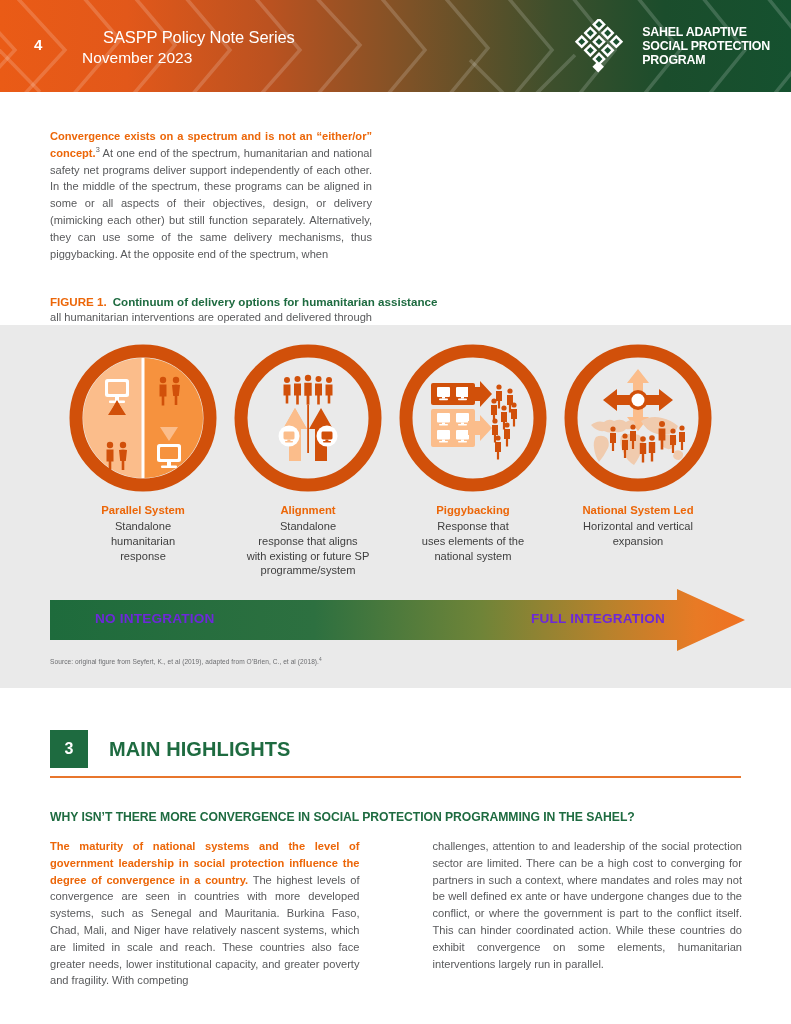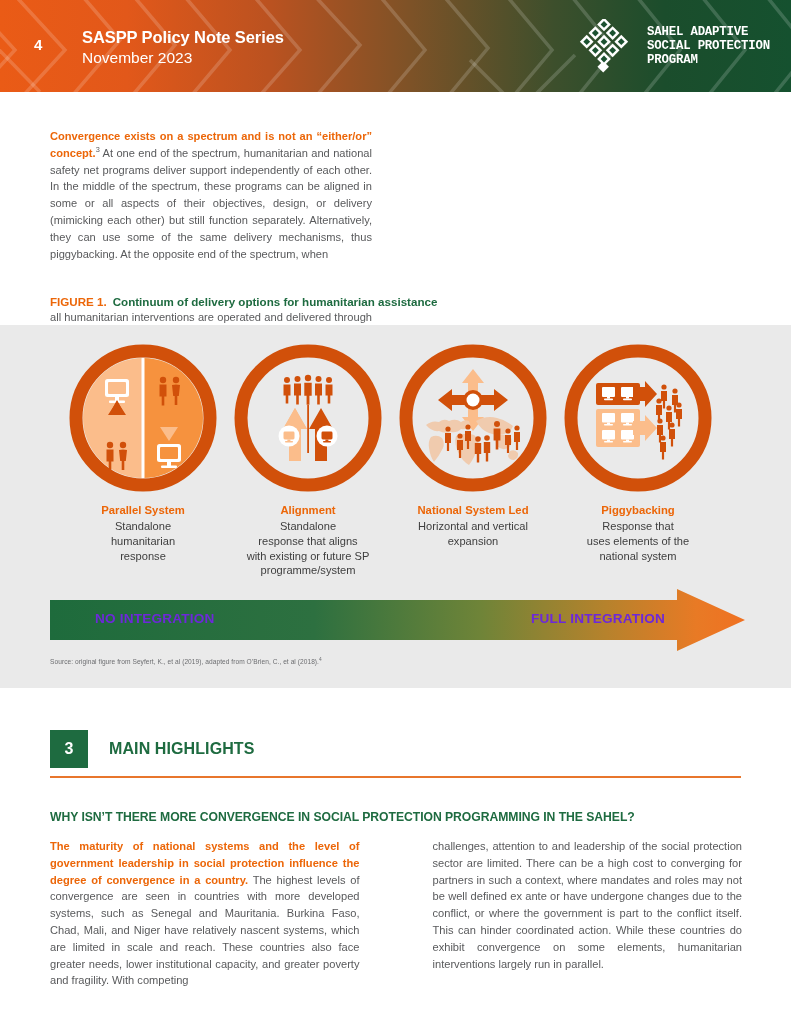--- a/index.html
+++ b/index.html
@@ -32,37 +32,37 @@
     font-weight: bold;
     letter-spacing: 0px;
   }
   .header-titles {
     position: absolute;
     left: 82px; top: 27px;
     color: #ffffff;
   }
   .header-title-main {
     font-size: 16.5px;
-    font-weight: bold;
+    font-weight: normal;
     letter-spacing: -0.1px;
     line-height: 20px;
+    margin-left: 21px;
   }
   .header-title-sub {
     font-size: 15.5px;
     font-weight: 400;
     line-height: 20px;
     margin-top: 1px;
   }
   .logo-wrap {
     position: absolute;
     right: 21px; top: 19px;
     display: flex;
     align-items: center;
     gap: 16px;
-    font-family: Liberation Mono, monospace;
   }
   .logo-mark { width: 54px; height: 54px; flex: 0 0 auto; }
   .logo-text {
     color: #ffffff;
     font-size: 12.4px;
     font-weight: bold;
     line-height: 14.2px;
     letter-spacing: -0.2px;
     white-space: pre-line;
   }
@@ -166,21 +166,21 @@
     width: 38px; height: 38px;
     background: #1e6b40;
     color: #ffffff;
     font-size: 16px;
     font-weight: bold;
     display: flex; align-items: center; justify-content: center;
   }
   .section-title {
     margin-left: 21px;
     color: #1e6b40;
-    font-size: 16px;
+    font-size: 20px;
     font-weight: bold;
     letter-spacing: 0.1px;
   }
   .section-rule {
     position: absolute;
     left: 50px; top: 776px;
     width: 691px; height: 2px;
     background: #e8762c;
   }
   .question-head {
@@ -379,20 +379,81 @@
 response that aligns
 with existing or future SP
 programme/system</div>
         </div>
       </div>
 
       <div class="circle-item">
         <svg class="circle-svg" viewBox="0 0 150 150">
           <circle cx="75" cy="75" r="67" fill="none" stroke="#d1500a" stroke-width="13"></circle>
 
+          <rect x="33" y="40" width="44" height="22" rx="2" fill="#d1500a"></rect>
+          <g fill="#ffffff">
+            <rect x="39" y="44" width="13" height="10" rx="1"></rect>
+            <rect x="44" y="54" width="3" height="1.6"></rect>
+            <rect x="41" y="55.6" width="9" height="1.6" rx="0.8"></rect>
+            <rect x="58" y="44" width="13" height="10" rx="1"></rect>
+            <rect x="63" y="54" width="3" height="1.6"></rect>
+            <rect x="60" y="55.6" width="9" height="1.6" rx="0.8"></rect>
+          </g>
+
+          <path d="M70,44 h12 v-6 l12,13 l-12,13 v-6 h-12 Z" fill="#d1500a"></path>
+
+          <rect x="33" y="66" width="44" height="38" rx="2" fill="#fbbd8b"></rect>
+          <g fill="#ffffff">
+            <rect x="39" y="70" width="13" height="9.5" rx="1"></rect>
+            <rect x="44" y="79.5" width="3" height="1.5"></rect>
+            <rect x="41" y="81" width="9" height="1.5" rx="0.7"></rect>
+            <rect x="58" y="70" width="13" height="9.5" rx="1"></rect>
+            <rect x="63" y="79.5" width="3" height="1.5"></rect>
+            <rect x="60" y="81" width="9" height="1.5" rx="0.7"></rect>
+            <rect x="39" y="87" width="13" height="9.5" rx="1"></rect>
+            <rect x="44" y="96.5" width="3" height="1.5"></rect>
+            <rect x="41" y="98" width="9" height="1.5" rx="0.7"></rect>
+            <rect x="58" y="87" width="13" height="9.5" rx="1"></rect>
+            <rect x="63" y="96.5" width="3" height="1.5"></rect>
+            <rect x="60" y="98" width="9" height="1.5" rx="0.7"></rect>
+          </g>
+
+          <path d="M70,78 h12 v-6 l12,13 l-12,13 v-6 h-12 Z" fill="#fbbd8b"></path>
+
+          <g fill="#d1500a">
+            <circle cx="101" cy="44" r="2.6"></circle>
+              <path d="M98,48 h6 v10 h-1.9 v7.5 h-2.2 v-7.5 h-1.9 Z"></path>
+            <circle cx="112" cy="48" r="2.6"></circle>
+              <path d="M109,52 h6 v10 h-1.9 v7.5 h-2.2 v-7.5 h-1.9 Z"></path>
+            <circle cx="96" cy="58" r="2.6"></circle>
+              <path d="M93,62 h6 v10 h-1.9 v7.5 h-2.2 v-7.5 h-1.9 Z"></path>
+            <circle cx="106" cy="65" r="2.6"></circle>
+              <path d="M103,69 h6 v10 h-1.9 v7.5 h-2.2 v-7.5 h-1.9 Z"></path>
+            <circle cx="116" cy="62" r="2.6"></circle>
+              <path d="M113,66 h6 v10 h-1.9 v7.5 h-2.2 v-7.5 h-1.9 Z"></path>
+            <circle cx="97" cy="78" r="2.6"></circle>
+              <path d="M94,82 h6 v10 h-1.9 v7.5 h-2.2 v-7.5 h-1.9 Z"></path>
+            <circle cx="109" cy="82" r="2.6"></circle>
+              <path d="M106,86 h6 v10 h-1.9 v7.5 h-2.2 v-7.5 h-1.9 Z"></path>
+            <circle cx="100" cy="95" r="2.6"></circle>
+              <path d="M97,99 h6 v10 h-1.9 v7.5 h-2.2 v-7.5 h-1.9 Z"></path>
+          </g>
+        </svg>
+        <div class="circle-caption">
+          <div class="circle-name">Piggybacking</div>
+          <div class="circle-desc" style="white-space:pre-line">Response that
+uses elements of the
+national system</div>
+        </div>
+      </div>
+
+      <div class="circle-item">
+        <svg class="circle-svg" viewBox="0 0 150 150">
+          <circle cx="75" cy="75" r="67" fill="none" stroke="#d1500a" stroke-width="13"></circle>
+
           <path d="M75,26 l11,14 h-6 v30 h-10 v-30 h-6 Z" fill="#fbbd8b"></path>
           <path d="M75,88 l11,-14 h-6 v-16 h-10 v16 h-6 Z" fill="#fbbd8b"></path>
 
           <path d="M40,57 l14,-11 v6 h28 v10 h-28 v6 Z" fill="#d1500a"></path>
           <path d="M110,57 l-14,-11 v6 h-28 v10 h28 v6 Z" fill="#d1500a"></path>
 
           <circle cx="75" cy="57" r="10" fill="#d1500a"></circle>
           <circle cx="75" cy="57" r="6.5" fill="#ffffff"></circle>
 
           <g fill="#f0cbae">
@@ -422,81 +483,20 @@
             <circle cx="119" cy="85" r="2.6"></circle>
               <path d="M116,89 h6 v10 h-1.9 v8 h-2.2 v-8 h-1.9 Z"></path>
           </g>
         </svg>
         <div class="circle-caption">
           <div class="circle-name">National System Led</div>
           <div class="circle-desc" style="white-space:pre-line">Horizontal and vertical
 expansion</div>
         </div>
       </div>
-
-      <div class="circle-item">
-        <svg class="circle-svg" viewBox="0 0 150 150">
-          <circle cx="75" cy="75" r="67" fill="none" stroke="#d1500a" stroke-width="13"></circle>
-
-          <rect x="33" y="40" width="44" height="22" rx="2" fill="#d1500a"></rect>
-          <g fill="#ffffff">
-            <rect x="39" y="44" width="13" height="10" rx="1"></rect>
-            <rect x="44" y="54" width="3" height="1.6"></rect>
-            <rect x="41" y="55.6" width="9" height="1.6" rx="0.8"></rect>
-            <rect x="58" y="44" width="13" height="10" rx="1"></rect>
-            <rect x="63" y="54" width="3" height="1.6"></rect>
-            <rect x="60" y="55.6" width="9" height="1.6" rx="0.8"></rect>
-          </g>
-
-          <path d="M70,44 h12 v-6 l12,13 l-12,13 v-6 h-12 Z" fill="#d1500a"></path>
-
-          <rect x="33" y="66" width="44" height="38" rx="2" fill="#fbbd8b"></rect>
-          <g fill="#ffffff">
-            <rect x="39" y="70" width="13" height="9.5" rx="1"></rect>
-            <rect x="44" y="79.5" width="3" height="1.5"></rect>
-            <rect x="41" y="81" width="9" height="1.5" rx="0.7"></rect>
-            <rect x="58" y="70" width="13" height="9.5" rx="1"></rect>
-            <rect x="63" y="79.5" width="3" height="1.5"></rect>
-            <rect x="60" y="81" width="9" height="1.5" rx="0.7"></rect>
-            <rect x="39" y="87" width="13" height="9.5" rx="1"></rect>
-            <rect x="44" y="96.5" width="3" height="1.5"></rect>
-            <rect x="41" y="98" width="9" height="1.5" rx="0.7"></rect>
-            <rect x="58" y="87" width="13" height="9.5" rx="1"></rect>
-            <rect x="63" y="96.5" width="3" height="1.5"></rect>
-            <rect x="60" y="98" width="9" height="1.5" rx="0.7"></rect>
-          </g>
-
-          <path d="M70,78 h12 v-6 l12,13 l-12,13 v-6 h-12 Z" fill="#fbbd8b"></path>
-
-          <g fill="#d1500a">
-            <circle cx="101" cy="44" r="2.6"></circle>
-              <path d="M98,48 h6 v10 h-1.9 v7.5 h-2.2 v-7.5 h-1.9 Z"></path>
-            <circle cx="112" cy="48" r="2.6"></circle>
-              <path d="M109,52 h6 v10 h-1.9 v7.5 h-2.2 v-7.5 h-1.9 Z"></path>
-            <circle cx="96" cy="58" r="2.6"></circle>
-              <path d="M93,62 h6 v10 h-1.9 v7.5 h-2.2 v-7.5 h-1.9 Z"></path>
-            <circle cx="106" cy="65" r="2.6"></circle>
-              <path d="M103,69 h6 v10 h-1.9 v7.5 h-2.2 v-7.5 h-1.9 Z"></path>
-            <circle cx="116" cy="62" r="2.6"></circle>
-              <path d="M113,66 h6 v10 h-1.9 v7.5 h-2.2 v-7.5 h-1.9 Z"></path>
-            <circle cx="97" cy="78" r="2.6"></circle>
-              <path d="M94,82 h6 v10 h-1.9 v7.5 h-2.2 v-7.5 h-1.9 Z"></path>
-            <circle cx="109" cy="82" r="2.6"></circle>
-              <path d="M106,86 h6 v10 h-1.9 v7.5 h-2.2 v-7.5 h-1.9 Z"></path>
-            <circle cx="100" cy="95" r="2.6"></circle>
-              <path d="M97,99 h6 v10 h-1.9 v7.5 h-2.2 v-7.5 h-1.9 Z"></path>
-          </g>
-        </svg>
-        <div class="circle-caption">
-          <div class="circle-name">Piggybacking</div>
-          <div class="circle-desc" style="white-space:pre-line">Response that
-uses elements of the
-national system</div>
-        </div>
-      </div>
     </div>
 
     <div class="spectrum">
       <svg width="695" height="62" viewBox="0 0 695 62">
         <defs>
           <linearGradient id="specgrad" x1="0" y1="0" x2="1" y2="0">
             <stop offset="0%" stop-color="#1e6b3c"></stop>
             <stop offset="38%" stop-color="#2d7040"></stop>
             <stop offset="62%" stop-color="#6f8438"></stop>
             <stop offset="80%" stop-color="#b6822c"></stop>

